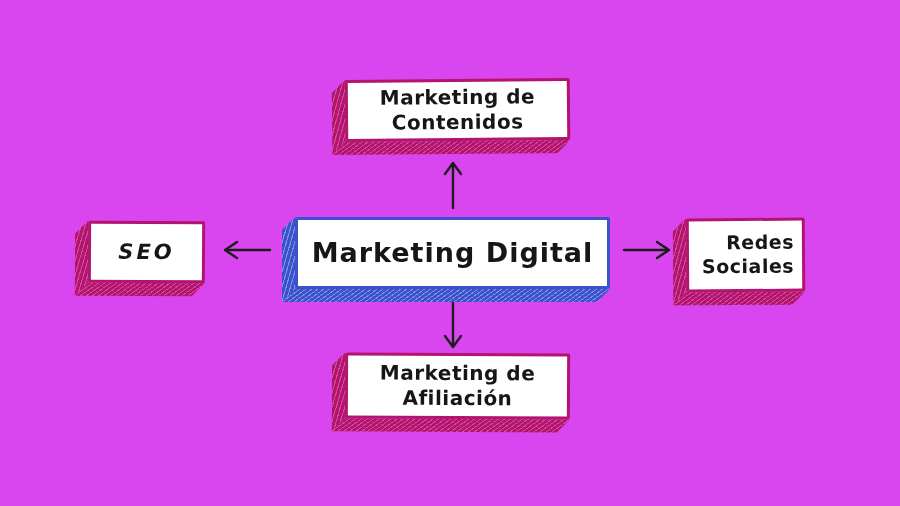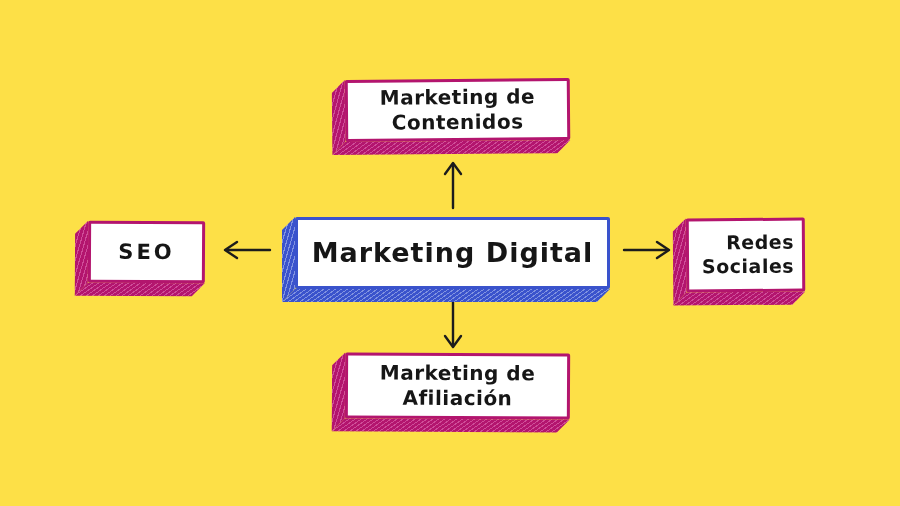--- a/index.html
+++ b/index.html
@@ -5,21 +5,21 @@
   html, body {
     margin: 0;
     padding: 0;
     background: #ffffff;
     font-family: "DejaVu Sans", "Liberation Sans", sans-serif;
   }
   .canvas {
     position: relative;
     width: 900px;
     height: 506px;
-    background: #fde047;
+    background: #d946ef;
     overflow: hidden;
   }
 
   
   .node {
     position: absolute;
     box-sizing: border-box;
     background: #ffffff;
     border: 3px solid var(--c);
     border-radius: 2px;
@@ -72,21 +72,21 @@
   .blue {
     --c: #3a53cc;
     --hatch: repeating-linear-gradient(112deg, #3a53cc 0 4px, #8193e0 4px 5.5px);
   }
 
   
   .node-top    { left: 345px; top: 79px;  width: 225px; height: 62px; font-size: 20px; transform: rotate(-0.5deg); }
   .node-center { left: 295px; top: 217px; width: 315px; height: 72px; font-size: 27px; }
   .node-center .label { font-weight: 700; letter-spacing: 1px; }
   .node-left   { left: 88px;  top: 221px; width: 117px; height: 62px; font-size: 21px; transform: rotate(0.3deg); }
-  .node-left .label { letter-spacing: 3px; }
+  .node-left .label { letter-spacing: 3px; font-style: italic; }
   .node-right  { left: 686px; top: 218px; width: 119px; height: 74px; font-size: 19px; transform: rotate(-0.4deg); text-align: right; }
   .node-bottom { left: 345px; top: 353px; width: 225px; height: 66px; font-size: 20px; transform: rotate(0.3deg); }
 
   
   .arrow {
     position: absolute;
     z-index: 1;
   }
   .arrow svg { display: block; }
   .arrow path {

